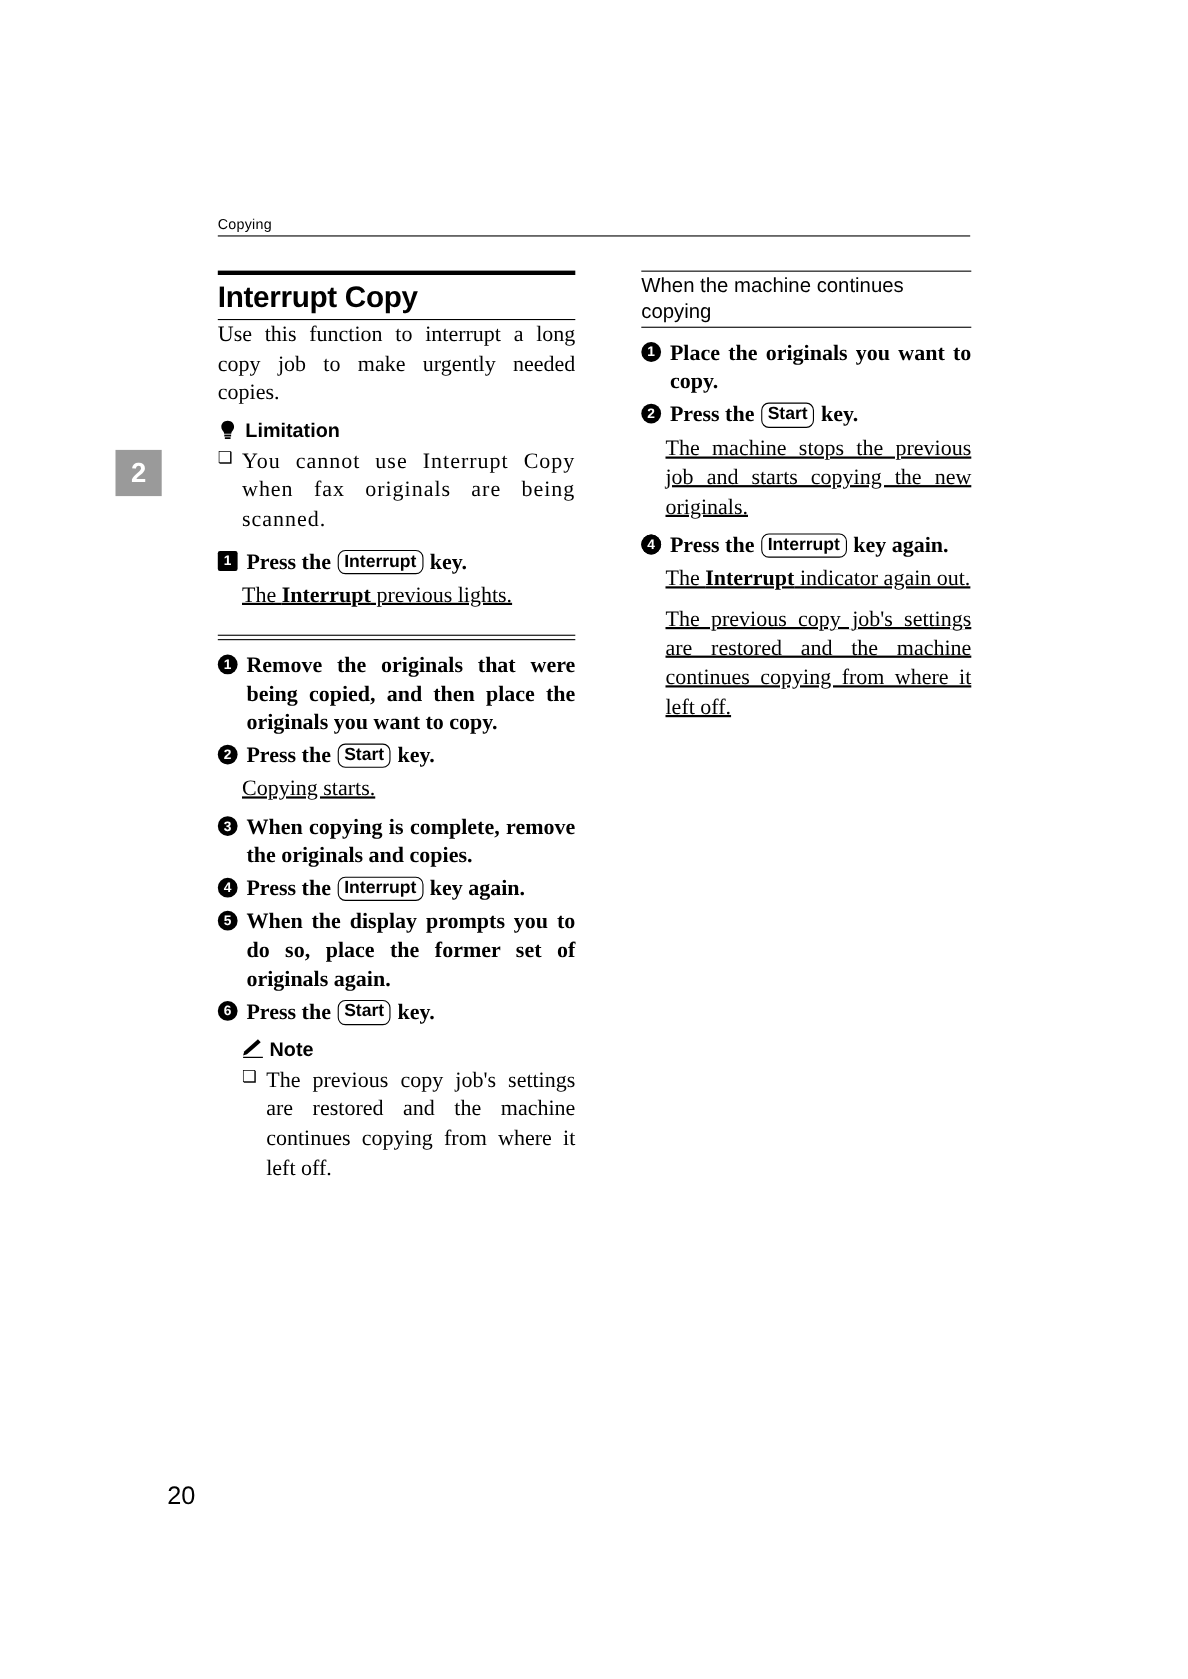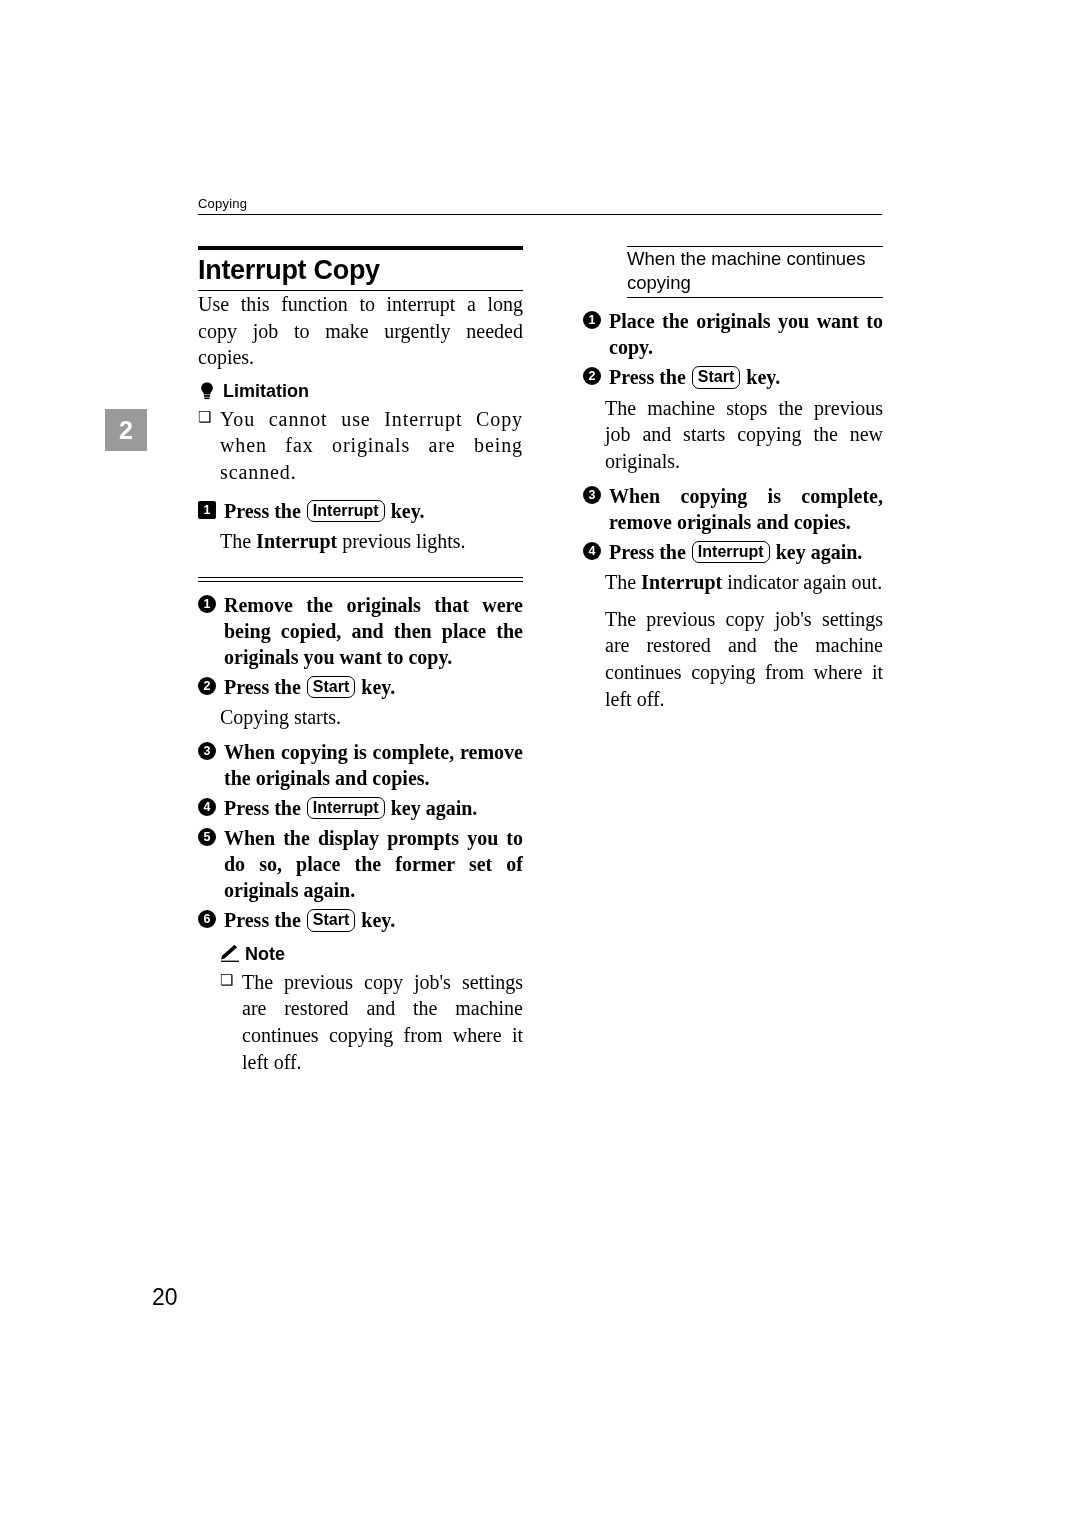--- a/index.html
+++ b/index.html
@@ -103,33 +103,33 @@
   .sub-rule-bottom {
     border-top: 1.4px solid #000;
     width: 100%;
     margin-top: 3px;
   }
   .subhead-block {
     margin: 22px 0 10px 0;
   }
   .subhead-block.first {
     margin-top: 0;
-    margin-left: 44px;
   }
 
   
   p.body {
     font-size: 20px;
     line-height: 1.33;
     margin: 0 0 8px 0;
     text-align: justify;
     text-justify: inter-word;
   }
   p.body.indent {
     margin-left: 22px;
+    text-decoration: underline;
   }
 
   .bold-inline { font-weight: bold; }
 
   
   .step {
     position: relative;
     padding-left: 26px;
     margin: 0 0 4px 0;
     font-size: 20px;
@@ -203,21 +203,21 @@
     font-size: 15px;
   }
   .spaced {
     letter-spacing: 0.9px;
   }
 
   
   .page-number {
     position: absolute;
     left: 152px;
-    top: 1284px;
+    top: 1346px;
     font-family: "Liberation Sans", sans-serif;
     font-size: 23px;
   }
 </style>
 </head>
 <body>
 
 <div class="page">
 
   <div class="header">
@@ -328,21 +328,20 @@
     </div>
 
     <div class="step">
       <span class="marker">2</span>
       <span>Press the </span><span class="key">Start</span><span> key.</span>
     </div>
     <p class="body indent">The machine stops the previous job and starts copying the new originals.</p>
 
     <div class="step">
       <span class="marker">3</span>
-      <span>When copying is complete, remove originals and copies.</span>
     </div>
 
     <div class="step">
       <span class="marker">4</span>
       <span>Press the </span><span class="key">Interrupt</span><span> key again.</span>
     </div>
     <p class="body indent">
       <span>The </span><span class="bold-inline">Interrupt</span><span> indicator again out.</span>
     </p>
 

